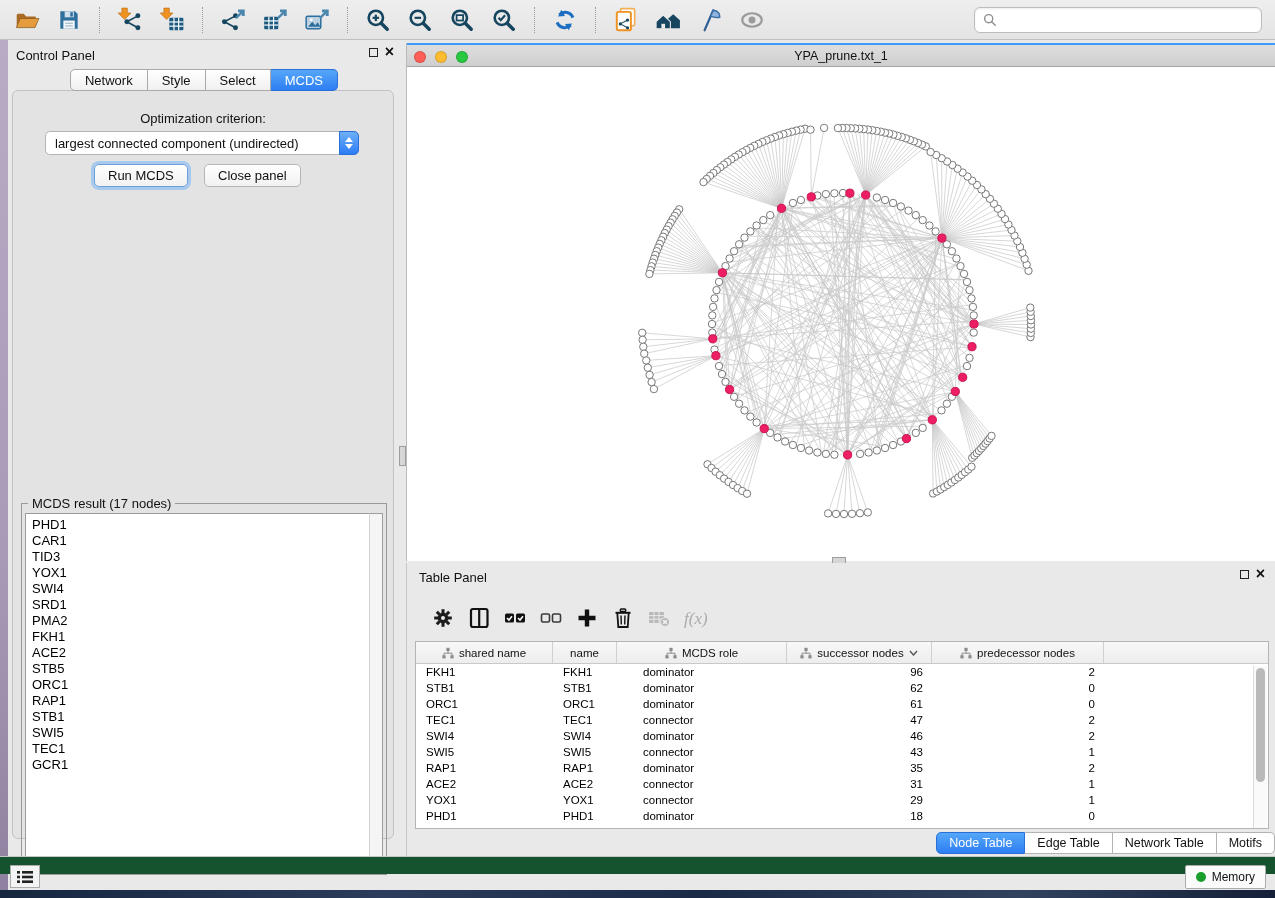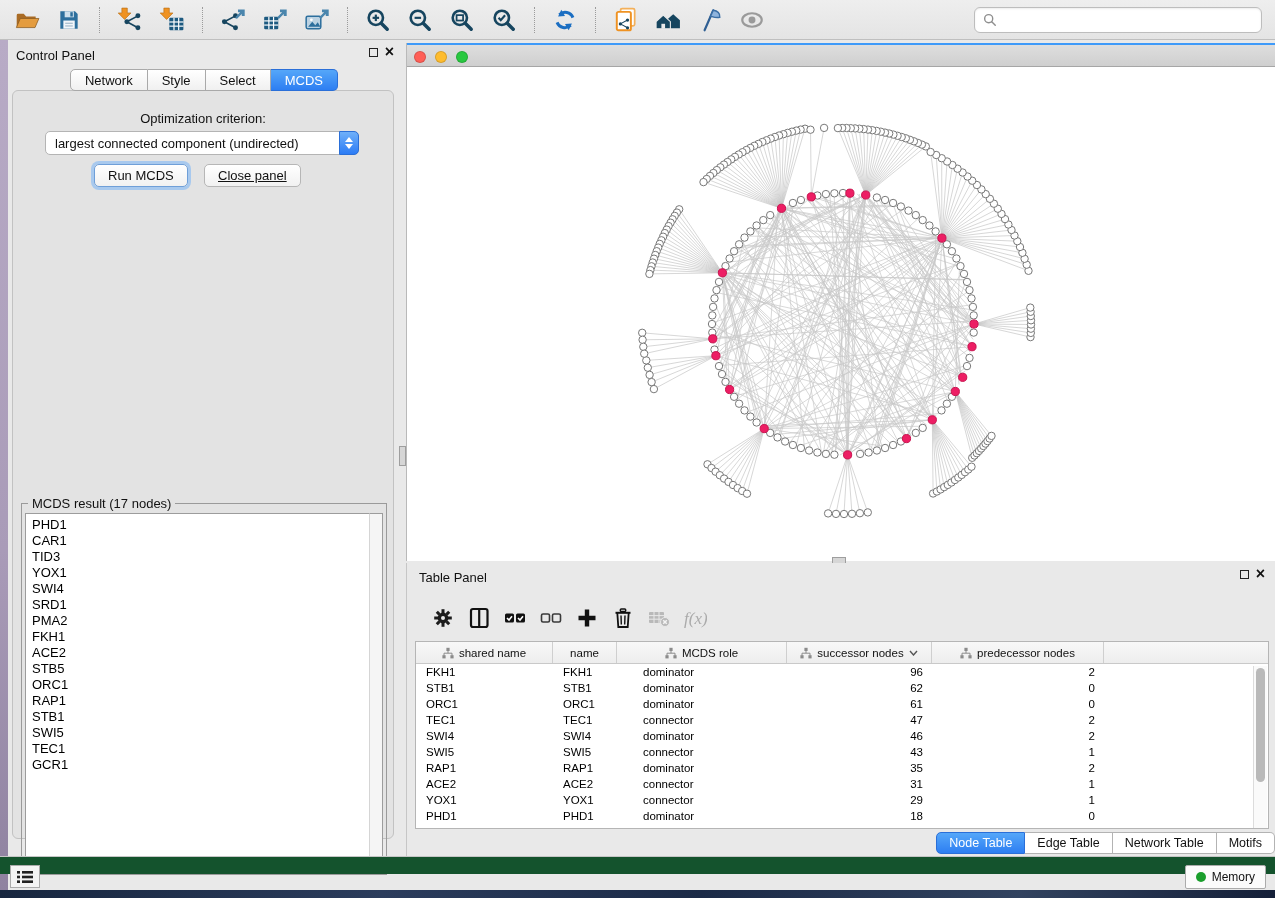--- a/index.html
+++ b/index.html
@@ -48,21 +48,21 @@
   #opt-label { position:absolute; left:0; top:20px; width:100%; text-align:center; font-size:13px; color:#111; }
   #combo { position:absolute; left:32px; top:40px; width:314px; height:24px; background:#fff;
     border:1px solid #b4b4b4; border-radius:5px; display:flex; align-items:center; }
   #combo-value { flex:1; font-size:13px; padding-left:9px; color:#111; white-space:nowrap; overflow:hidden; }
   #combo-step { width:20px; height:24px; margin:-1px -1px 0 0; border-radius:0 5px 5px 0;
     background:linear-gradient(#6fb0f9,#2c7cf5); display:flex; flex-direction:column;
     align-items:center; justify-content:center; gap:2px; border:1px solid #2a6fd8; }
   .btn { height:23px; font-size:13px; color:#111; background:linear-gradient(#ffffff,#f1f1f1);
     border:1px solid #b6b6b6; border-radius:5px; padding:0 13px; display:inline-flex; align-items:center; }
   #run-btn { position:absolute; left:81px; top:73px; border:1px solid #6f9fd8; box-shadow:0 0 0 3px #a8c9ee; }
-  #close-panel-btn { position:absolute; left:191px; top:73px;text-decoration:underline; }
+  #close-panel-btn { position:absolute; left:191px; top:73px; }
 
   #result-box { position:absolute; left:8px; top:412px; width:366px; height:372px;
     border:1px solid #9a9a9a; background:transparent; }
   #result-legend { position:absolute; left:6px; top:-8px; background:#e3e3e3; padding:0 4px; font-size:13px; color:#111; }
   #result-list { position:absolute; left:3px; top:9px; width:346px; height:357px; background:#fff;
     border:1px solid #9c9c9c; overflow:hidden; padding:3px 0 0 6px; }
   #result-track { position:absolute; right:3px; top:9px; width:14px; height:357px; background:#f5f5f5;
     border:1px solid #9c9c9c; border-left:1px solid #d5d5d5; }
   .result-item { font-size:13px; height:16px; line-height:16px; color:#000; }
 
@@ -339,20 +339,21 @@
   </div>
 
   <div id="v-split-handle"></div>
 
   <div id="net-window">
     <div id="net-topline"></div>
     <div id="net-titlebar">
       <span class="light" id="light-red" style="left: 7px; background: rgb(255, 95, 87); border: 1px solid rgba(0, 0, 0, 0.15);"></span>
       <span class="light" id="light-yellow" style="left: 28px; background: rgb(254, 188, 46); border: 1px solid rgba(0, 0, 0, 0.15);"></span>
       <span class="light" id="light-green" style="left: 49px; background: rgb(40, 200, 64); border: 1px solid rgba(0, 0, 0, 0.15);"></span>
+      <span id="net-title">YPA_prune.txt_1</span>
     </div>
     <div id="net-canvas"><svg width="869" height="494" viewBox="0 0 869 494" style="background:#ffffff">
           <g stroke="#bfbfbf" stroke-width="0.7" opacity="0.85">
             <line x1="315.4" y1="205.8" x2="320.1" y2="318.1"></line>
             <line x1="315.4" y1="205.8" x2="534.3" y2="343.6"></line>
             <line x1="315.4" y1="205.8" x2="566.2" y2="243.0"></line>
             <line x1="315.4" y1="205.8" x2="349.9" y2="355.7"></line>
             <line x1="315.4" y1="205.8" x2="519.6" y2="357.9"></line>
             <line x1="315.4" y1="205.8" x2="485.3" y2="378.4"></line>
             <line x1="315.4" y1="205.8" x2="491.7" y2="375.6"></line>

